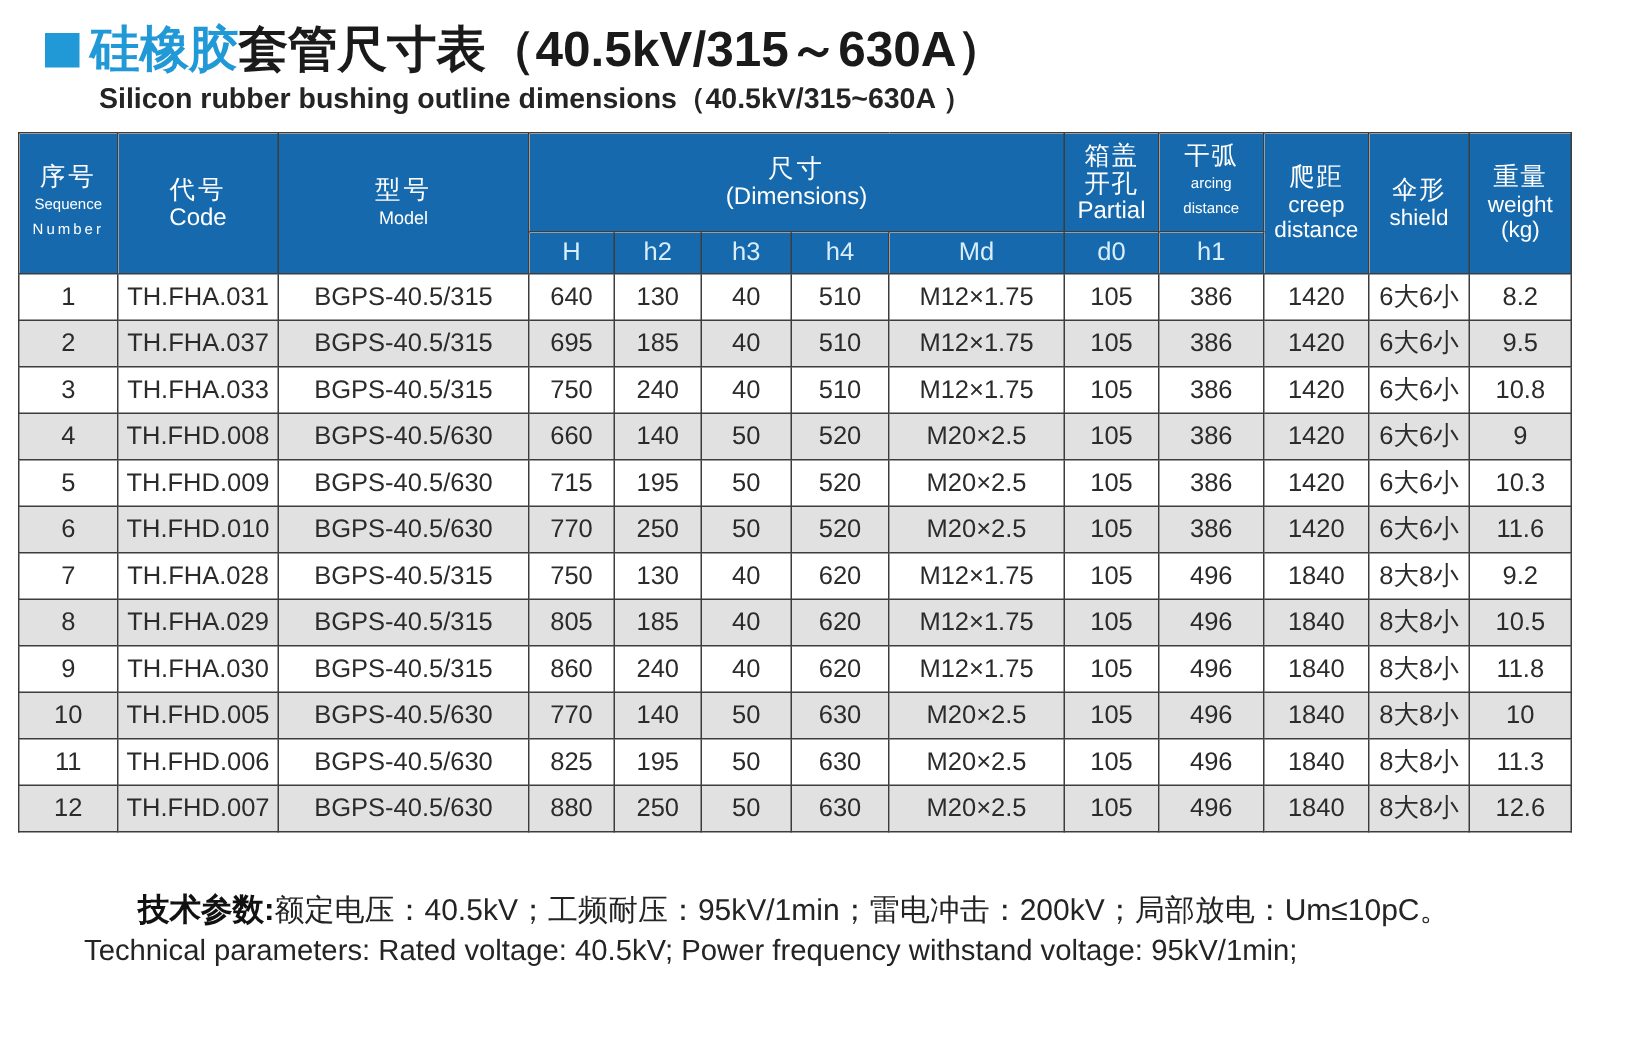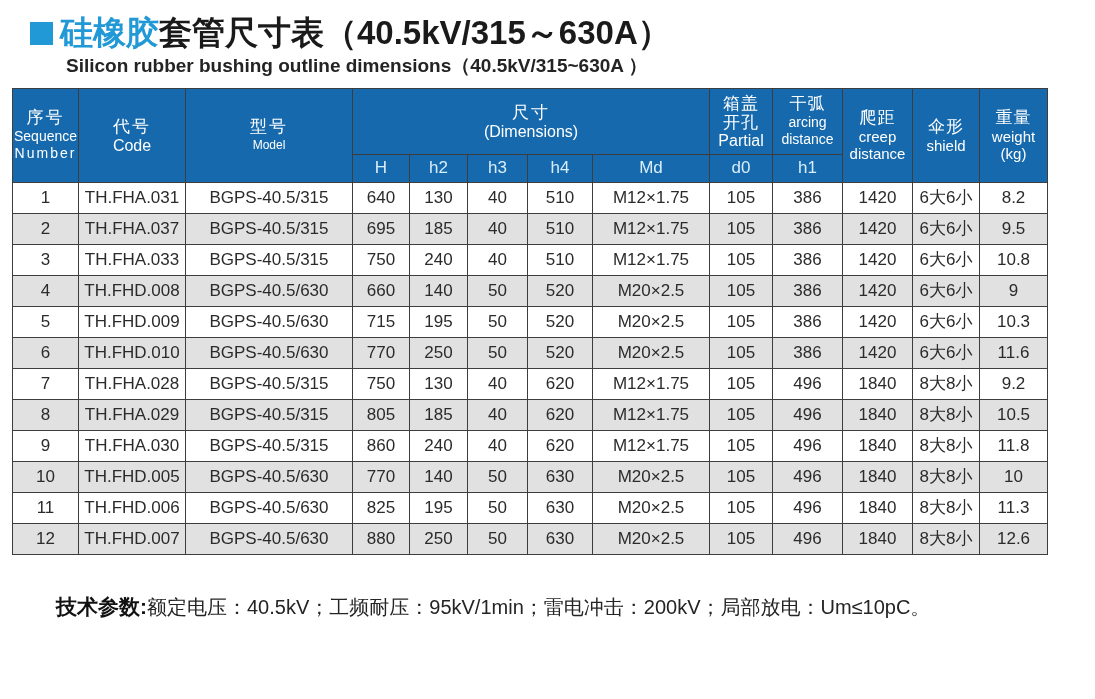--- a/index.html
+++ b/index.html
@@ -19,31 +19,31 @@
     margin:9px 0 0 12px;border-collapse:collapse;table-layout:fixed;
     width:1035px;
   }
   table.spec th, table.spec td{
     border:1.5px solid #3d3d3d;text-align:center;vertical-align:middle;
     padding:0;overflow:hidden;
   }
   thead th{background:#1569AC;color:#ffffff;font-weight:normal;}
   .h-zh{font-size:17px;line-height:20px;letter-spacing:2px;}
   .h-zh.nospace{letter-spacing:1px;}
-  .h-en{font-size:14px;line-height:17px;letter-spacing:0;}
+  .h-en{font-size:10px;line-height:17px;letter-spacing:0;}
   .h-en.spaced{letter-spacing:2px;}
   tr.tier1{height:66px;}
   tr.tier2{height:28px;}
   tr.tier2 th{font-size:17px;color:#D8EEFA;font-weight:normal;}
   tbody tr{height:31px;}
   tbody td{font-size:17px;color:#2b2b2b;background:#ffffff;}
   tbody tr.alt td{background:#E1E1E1;}
 
   .footer-block{margin:38px 0 0 56px;}
-  .tech-zh{font-size:20px;line-height:27px;color:#242424;white-space:nowrap;}
+  .tech-zh{font-size:20px;line-height:27px;color:#242424;white-space:nowrap;margin-left:36px;}
   .tech-label{font-weight:bold;font-size:21px;color:#111;}
   .tech-en{font-size:19.5px;line-height:26px;color:#242424;white-space:nowrap;}
 </style>
 </head>
 <body>
 
 <div class="header-block">
   <div class="title-line">
     <div class="title-square"></div>
     <div class="title-text"><span class="title-accent">硅橡胶</span><span>套管尺寸表（40.5kV/315～630A）</span></div>
@@ -300,13 +300,14 @@
         <td>496</td>
         <td>1840</td>
         <td>8大8小</td>
         <td>12.6</td>
       </tr>
     </tbody>
 </table>
 
 <div class="footer-block">
   <div class="tech-zh"><span class="tech-label">技术参数:</span><span>额定电压：40.5kV；工频耐压：95kV/1min；雷电冲击：200kV；局部放电：Um≤10pC。</span></div>
+  <div class="tech-en">Technical parameters: Rated voltage: 40.5kV; Power frequency withstand voltage: 95kV/1min;</div>
 </div>
 
 </body></html>

